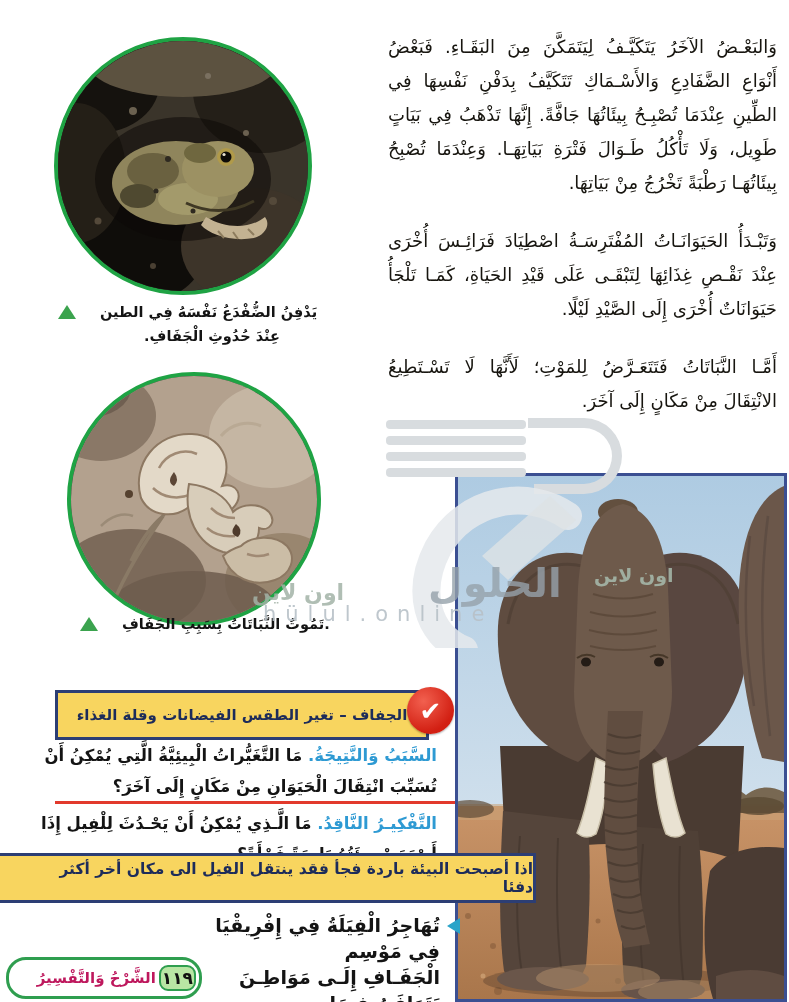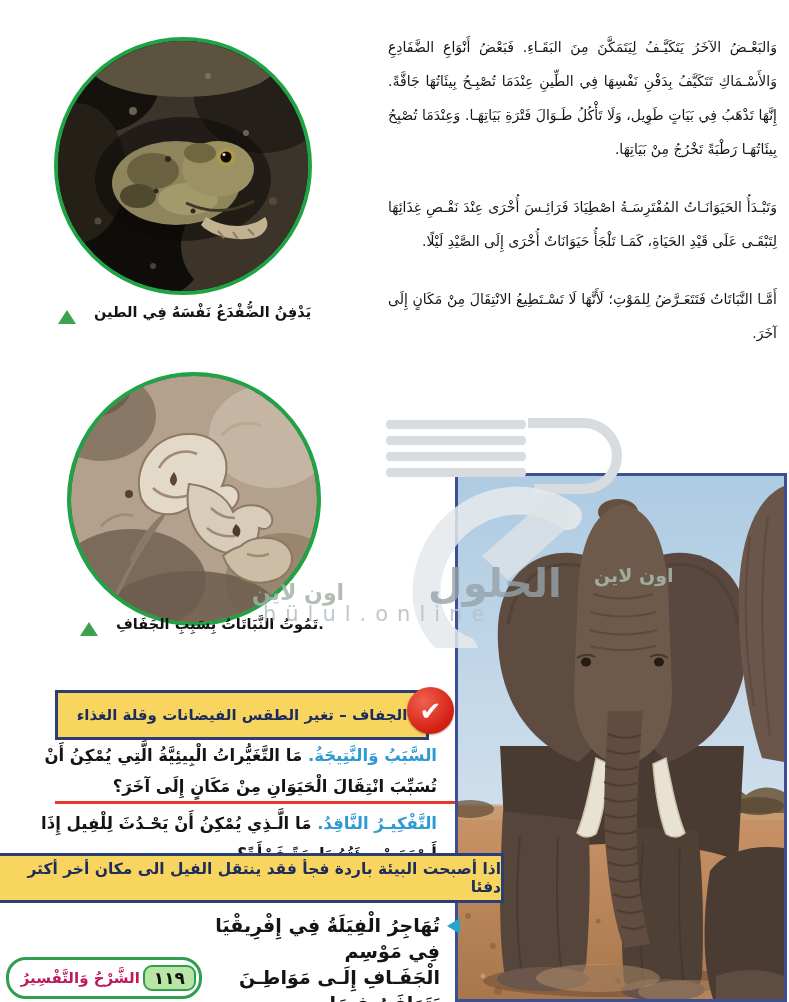--- a/index.html
+++ b/index.html
@@ -4,31 +4,31 @@
 <style>
   html,body{margin:0;padding:0;background:#888;}
   .page{
     position:relative;width:789px;height:1002px;background:#ffffff;
     margin:0 auto;overflow:hidden;
     font-family:"DejaVu Sans",sans-serif;
   }
   
   .textcol{position:absolute;left:388px;top:30px;width:389px;direction:rtl;}
   .textcol p{
-    margin:0 0 24px 0;font-size:14px;line-height:34px;color:#17150f;
+    margin:0 0 24px 0;font-size:18px;line-height:34px;color:#17150f;
     text-align:justify;text-align-last:right;
   }
   
   .circle-img{position:absolute;border:4px solid #1fa344;border-radius:50%;overflow:hidden;background:#222;}
   .circle-img svg{display:block;}
   .frog{left:54px;top:37px;width:250px;height:250px;}
   .plants{left:67px;top:372px;width:246px;height:246px;}
   
   .caption{position:absolute;direction:rtl;font-weight:bold;font-size:14.5px;color:#141414;line-height:24px;}
-  .cap-row{display:flex;flex-direction:row;align-items:flex-end;gap:18px;direction:ltr;}
+  .cap-row{display:flex;flex-direction:row;align-items:center;gap:24px;direction:ltr;}
   .tri-up{width:0;height:0;border-left:9px solid transparent;border-right:9px solid transparent;border-bottom:14px solid #3ba34e;flex:0 0 auto;}
   .cap1{left:58px;top:300px;width:280px;}
   .cap1 .line2{margin-left:28px;text-align:center;}
   .cap2{left:80px;top:612px;width:300px;}
   
   .wm{position:absolute;pointer-events:none;z-index:5;color:#b6bfc7;}
   .wm-stripes{left:378px;top:398px;}
   .wm-main{left:428px;top:560px;font-size:40px;font-weight:bold;color:#96a2ab;opacity:.8;direction:rtl;}
   .wm-sub{left:252px;top:580px;font-size:22px;font-weight:bold;color:#a3b3a7;opacity:.85;direction:rtl;}
   .wm-sub2{left:594px;top:564px;font-size:19px;font-weight:bold;color:#a8bcae;opacity:.85;direction:rtl;}
@@ -49,38 +49,38 @@
   }
   .qblock{position:absolute;direction:rtl;text-align:right;font-weight:bold;font-size:16.5px;line-height:31px;color:#141414;}
   .q1{left:35px;top:740px;width:402px;}
   .q2{left:35px;top:808px;width:402px;}
   .bluehead{color:#2e9ad3;}
   .redline{position:absolute;left:55px;top:801px;width:402px;height:2.5px;background:#e2392c;}
   .banner{
     position:absolute;left:0;top:853px;width:501px;height:44px;z-index:9;
     background:#f8d55f;border:3px solid #2c3e74;border-left:none;
     display:flex;align-items:center;justify-content:center;
-    direction:rtl;font-size:15.5px;font-weight:bold;color:#1d2c5a;
+    direction:rtl;font-size:15.5px;font-weight:bold;color:#1d2c5a;padding-left:32px;
   }
   
   .sidenote{
     position:absolute;left:185px;top:912px;width:255px;z-index:6;
     direction:rtl;text-align:right;font-weight:bold;font-size:19px;line-height:26px;color:#141414;
   }
   .tri-left{position:absolute;right:-20px;top:6px;width:0;height:0;
     border-top:8px solid transparent;border-bottom:8px solid transparent;border-right:13px solid #2ba4c9;}
   
   .footer-pill{
     position:absolute;left:6px;top:957px;width:190px;height:36px;z-index:10;
     background:#fff;border:3px solid #2f9e4f;border-radius:20px;
     display:flex;direction:rtl;align-items:center;
   }
   .pagenum{
     background:#b9e6a4;border:2px solid #2f9e4f;border-radius:9px;
-    margin:2px 3px;padding:1px 9px;font-weight:bold;font-size:17px;color:#111;
+    margin:2px 3px;padding:1px 1px;font-weight:bold;font-size:17px;color:#111;
   }
   .footer-label{flex:1;text-align:right;font-weight:bold;font-size:15px;color:#be185d;}
 </style>
 </head>
 <body>
 
 <div class="page">
 
   <div class="textcol">
     <p>وَالبَعْـضُ الآخَرُ يَتَكَيَّـفُ لِيَتَمَكَّنَ مِنَ البَقَـاءِ. فَبَعْضُ أَنْوَاعِ الضَّفَادِعِ وَالأَسْـمَاكِ تَتَكَيَّفُ بِدَفْنِ نَفْسِهَا فِي الطِّينِ عِنْدَمَا تُصْبِـحُ بِيئَاتُهَا جَافَّةً. إِنَّهَا تَذْهَبُ فِي بَيَاتٍ طَوِيل، وَلَا تَأْكُلُ طَـوَالَ فَتْرَةِ بَيَاتِهَـا. وَعِنْدَمَا تُصْبِحُ بِيئَاتُهَـا رَطْبَةً تَخْرُجُ مِنْ بَيَاتِهَا.</p>
@@ -120,20 +120,21 @@
         <circle cx="135" cy="170" r="2.5" fill="#2e2920"></circle>
       <circle cx="98" cy="150" r="2.5" fill="#2e2920"></circle>
     </svg>
   </div>
 
   <div class="caption cap1">
     <div class="cap-row">
       <span class="tri-up"></span>
       <span>يَدْفِنُ الضُّفْدَعُ نَفْسَهُ فِي الطين</span>
     </div>
+    <div class="line2">عِنْدَ حُدُوثِ الْجَفَافِ.</div>
   </div>
 
   <div class="circle-img plants">
     <svg width="246" height="246" viewBox="0 0 246 246">
       <rect width="246" height="246" fill="#b3a18e"></rect>
       <ellipse cx="30" cy="40" rx="55" ry="45" fill="#8a7867"></ellipse>
       <ellipse cx="200" cy="60" rx="62" ry="52" fill="#c5b6a3"></ellipse>
       <ellipse cx="15" cy="12" rx="45" ry="30" fill="#6f5f51"></ellipse>
       <ellipse cx="60" cy="205" rx="75" ry="52" fill="#7c6a5a"></ellipse>
       <ellipse cx="212" cy="205" rx="58" ry="48" fill="#99866f"></ellipse>

